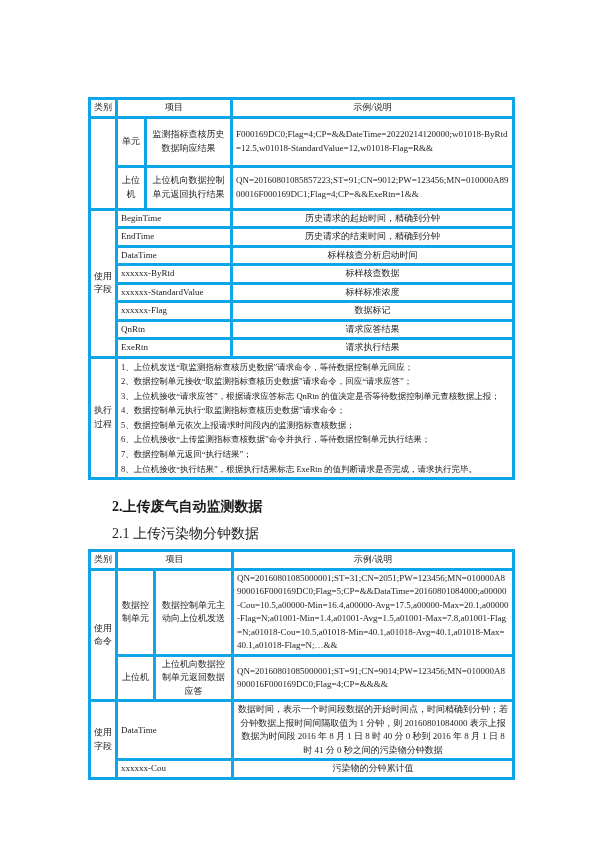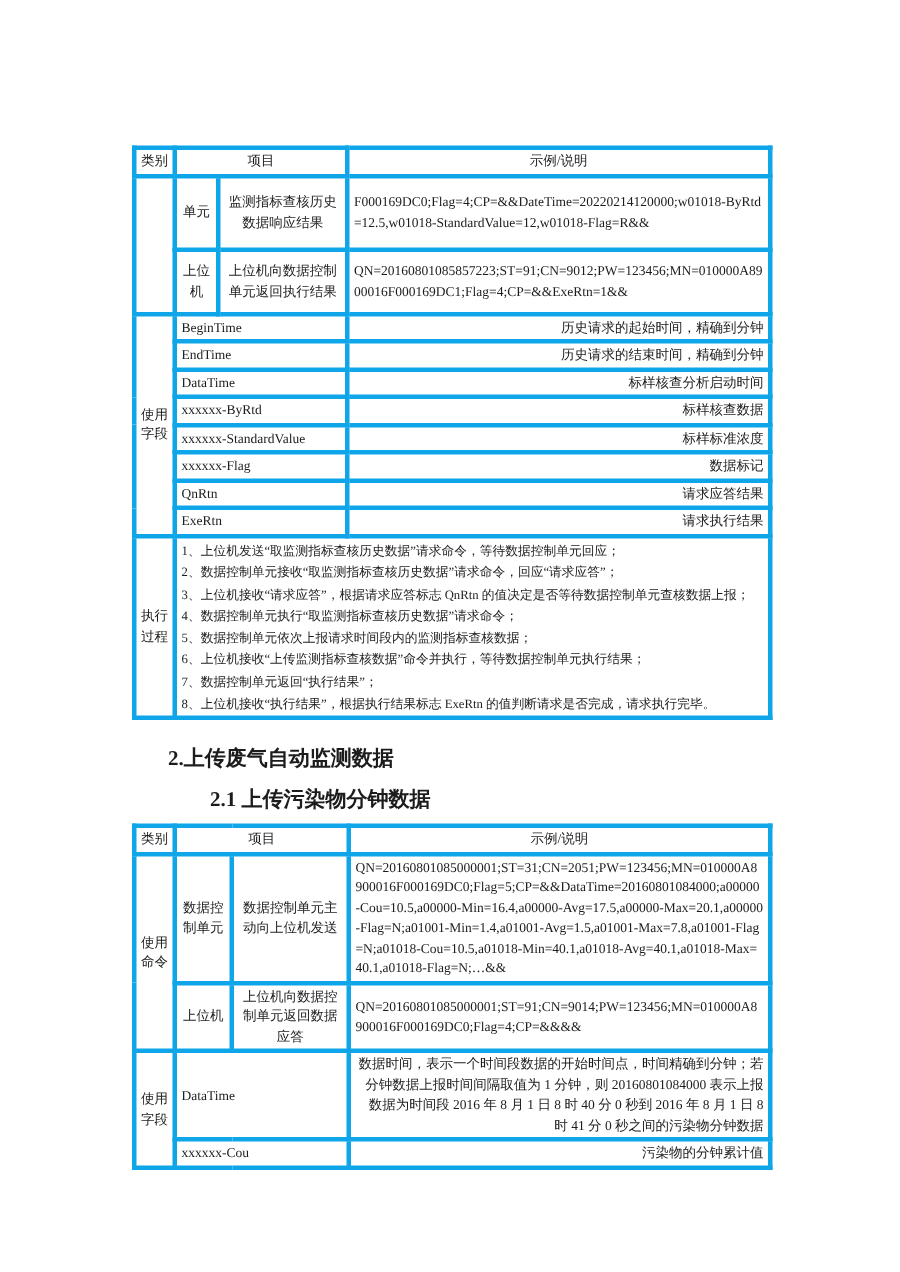--- a/index.html
+++ b/index.html
@@ -33,34 +33,34 @@
     vertical-align: middle;
     overflow: hidden;
     word-wrap: break-word;
   }
   td.th { text-align: center; height: 13px; padding: 0 2px; }
   td.cat { text-align: left; padding: 1px 4px; }
   td.entity { text-align: center; padding: 1px 2px; }
   td.item { text-align: center; vertical-align: middle; }
   td.example { word-break: break-all; vertical-align: top; }
   td.fieldname { text-align: left; }
-  td.desc { text-align: right; }
+  td.desc { text-align: center; }
   tr.t1r1 td { height: 44px; }
   tr.t1r2 td { height: 38px; }
   tr.t2r2 td { height: 40px; }
   td.process { padding: 2px 4px; vertical-align: top; margin-left: 31px; }
   td.process .step { font-size: 8.5px; line-height: 14.6px; }
   .heading-block { margin-top: 19px; margin-left: 24px; }
   .h-main {
     font-size: 14px; font-weight: bold;
     line-height: 16px; margin-bottom: 11px;
   }
   .h-sub {
-    font-size: 14px; font-weight: bold;
-    line-height: 16px; margin-bottom: 7px; margin-left: 28px;
+    font-size: 14px; font-weight: normal;
+    line-height: 16px; margin-bottom: 7px;
   }
   .page-number {
     position: absolute;
     top: 774px; left: 0;
     width: 600px;
     text-align: center;
     font-size: 10px;
   }
   
   col.t1c1 { width: 27px; }

